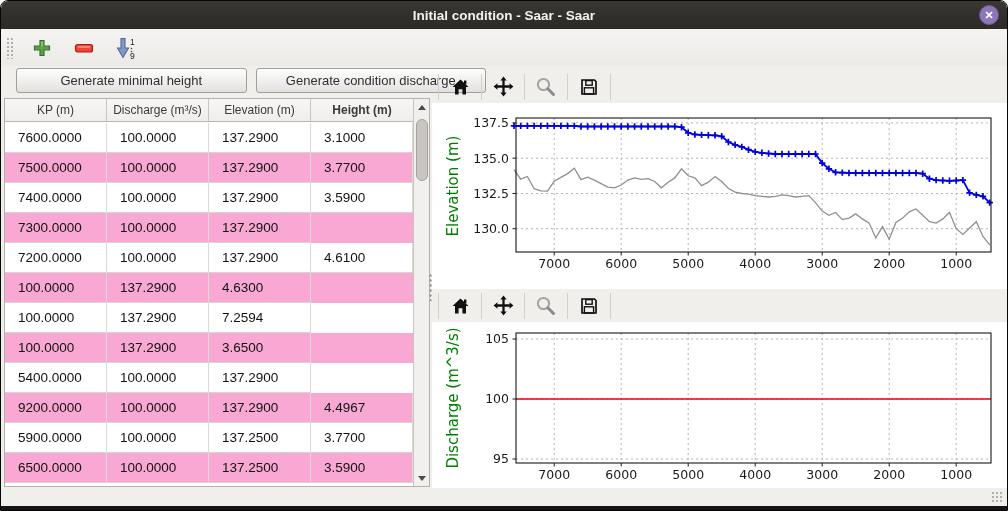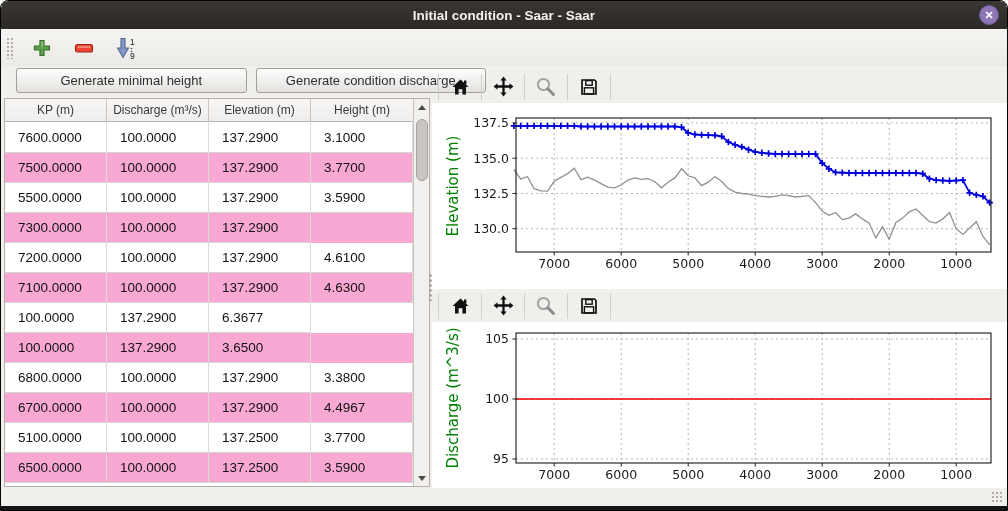--- a/index.html
+++ b/index.html
@@ -29,21 +29,21 @@
   .gbtn{flex:1;height:25px;border:1px solid #a29f9a;border-radius:3px;
     background:linear-gradient(#fefefe,#ededeb 60%,#e3e1de);
     font-family:"Liberation Sans",sans-serif;font-size:13px;color:#2f2f2f;cursor:pointer;}
   .table-wrap{position:absolute;left:3px;top:97px;width:426px;height:389px;
     border:1px solid #b3b0ac;background:#fff;}
   .thead{position:absolute;left:0;top:0;right:16px;height:23px;display:grid;
     grid-template-columns:repeat(4,1fr);background:linear-gradient(#f7f6f4,#efeeec);
     border-bottom:1px solid #b9b6b2;}
   .hcell{border-right:1px solid #c8c5c1;display:flex;align-items:center;justify-content:center;
     font-size:12px;color:#3a3a3a;}
-  .hcell:last-child{border-right:none;}
+  .hcell:last-child{border-right:none;font-weight:bold;}
   .tbody{position:absolute;left:0;top:24px;right:16px;bottom:0;background:#fff;overflow:hidden;}
   .trow{height:30px;display:grid;grid-template-columns:repeat(4,1fr);background:#fff;}
   .trow.alt{background:#f9a8d4;}
   .tcell{border-right:1px solid #dcdad7;border-bottom:1px solid #d7d5d2;display:flex;
     align-items:center;padding-left:13px;font-size:13.5px;color:#121212;}
   .vscroll{position:absolute;right:0;top:0;bottom:0;width:16px;background:#f1f0ee;
     border-left:1px solid #c8c5c1;}
   .sbtn{position:absolute;left:0;width:15px;height:16px;display:flex;align-items:center;
     justify-content:center;cursor:pointer;}
   .sbtn.up{top:0;} .sbtn.down{bottom:0;}
@@ -131,66 +131,64 @@
           <div class="tcell">137.2900</div>
           <div class="tcell">3.1000</div>
         </div>
         <div class="trow alt">
           <div class="tcell">7500.0000</div>
           <div class="tcell">100.0000</div>
           <div class="tcell">137.2900</div>
           <div class="tcell">3.7700</div>
         </div>
         <div class="trow">
-          <div class="tcell">5500.0000</div>
+          <div class="tcell">7400.0000</div>
           <div class="tcell">100.0000</div>
           <div class="tcell">137.2900</div>
           <div class="tcell">3.5900</div>
         </div>
         <div class="trow alt">
           <div class="tcell">7300.0000</div>
           <div class="tcell">100.0000</div>
           <div class="tcell">137.2900</div>
         </div>
         <div class="trow">
           <div class="tcell">7200.0000</div>
           <div class="tcell">100.0000</div>
           <div class="tcell">137.2900</div>
           <div class="tcell">4.6100</div>
         </div>
         <div class="trow alt">
-          <div class="tcell">7100.0000</div>
           <div class="tcell">100.0000</div>
           <div class="tcell">137.2900</div>
           <div class="tcell">4.6300</div>
         </div>
         <div class="trow">
           <div class="tcell">100.0000</div>
           <div class="tcell">137.2900</div>
-          <div class="tcell">6.3677</div>
+          <div class="tcell">7.2594</div>
         </div>
         <div class="trow alt">
           <div class="tcell">100.0000</div>
           <div class="tcell">137.2900</div>
           <div class="tcell">3.6500</div>
         </div>
         <div class="trow">
-          <div class="tcell">6800.0000</div>
-          <div class="tcell">100.0000</div>
-          <div class="tcell">137.2900</div>
-          <div class="tcell">3.3800</div>
-        </div>
-        <div class="trow alt">
-          <div class="tcell">6700.0000</div>
+          <div class="tcell">5400.0000</div>
+          <div class="tcell">100.0000</div>
+          <div class="tcell">137.2900</div>
+        </div>
+        <div class="trow alt">
+          <div class="tcell">9200.0000</div>
           <div class="tcell">100.0000</div>
           <div class="tcell">137.2900</div>
           <div class="tcell">4.4967</div>
         </div>
         <div class="trow">
-          <div class="tcell">5100.0000</div>
+          <div class="tcell">5900.0000</div>
           <div class="tcell">100.0000</div>
           <div class="tcell">137.2500</div>
           <div class="tcell">3.7700</div>
         </div>
         <div class="trow alt">
           <div class="tcell">6500.0000</div>
           <div class="tcell">100.0000</div>
           <div class="tcell">137.2500</div>
           <div class="tcell">3.5900</div>
         </div>

